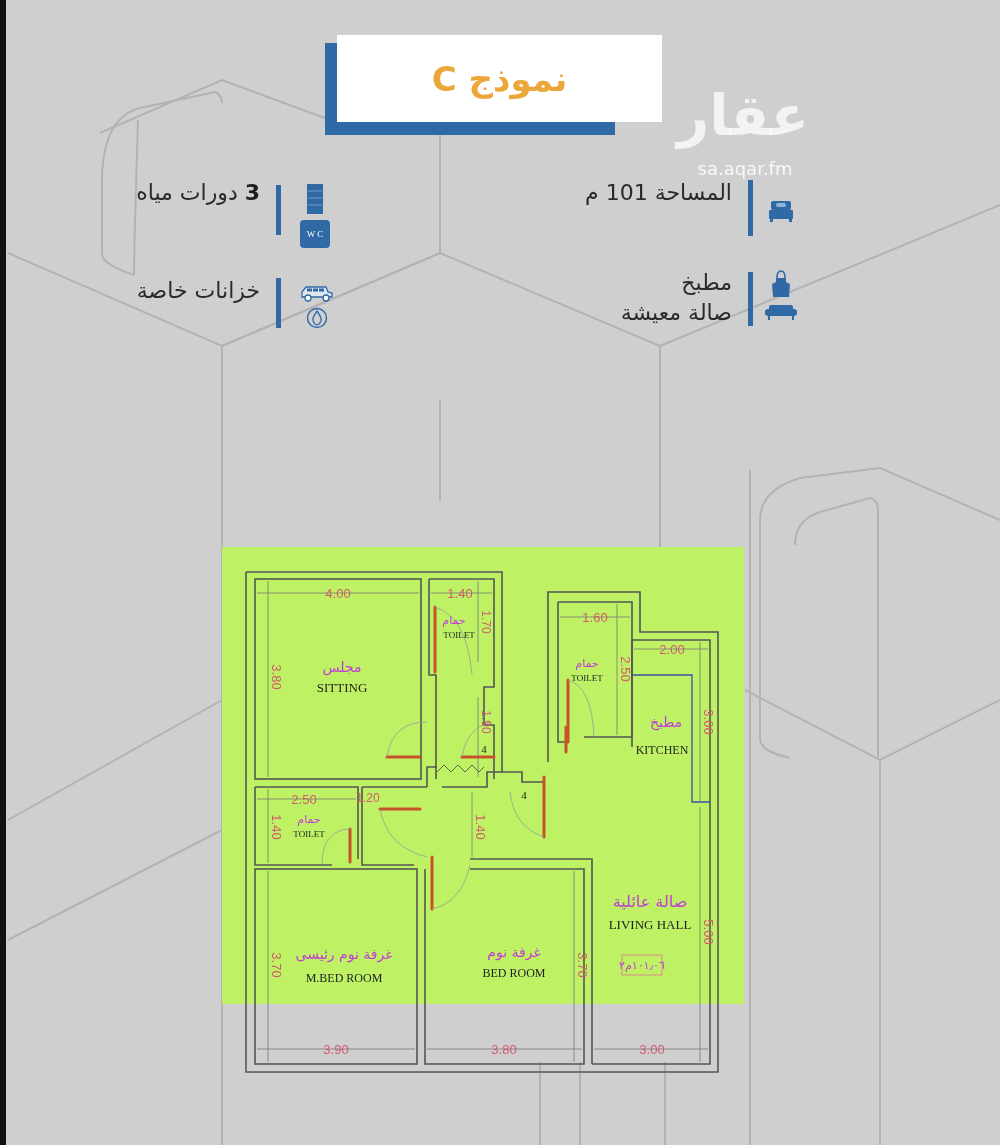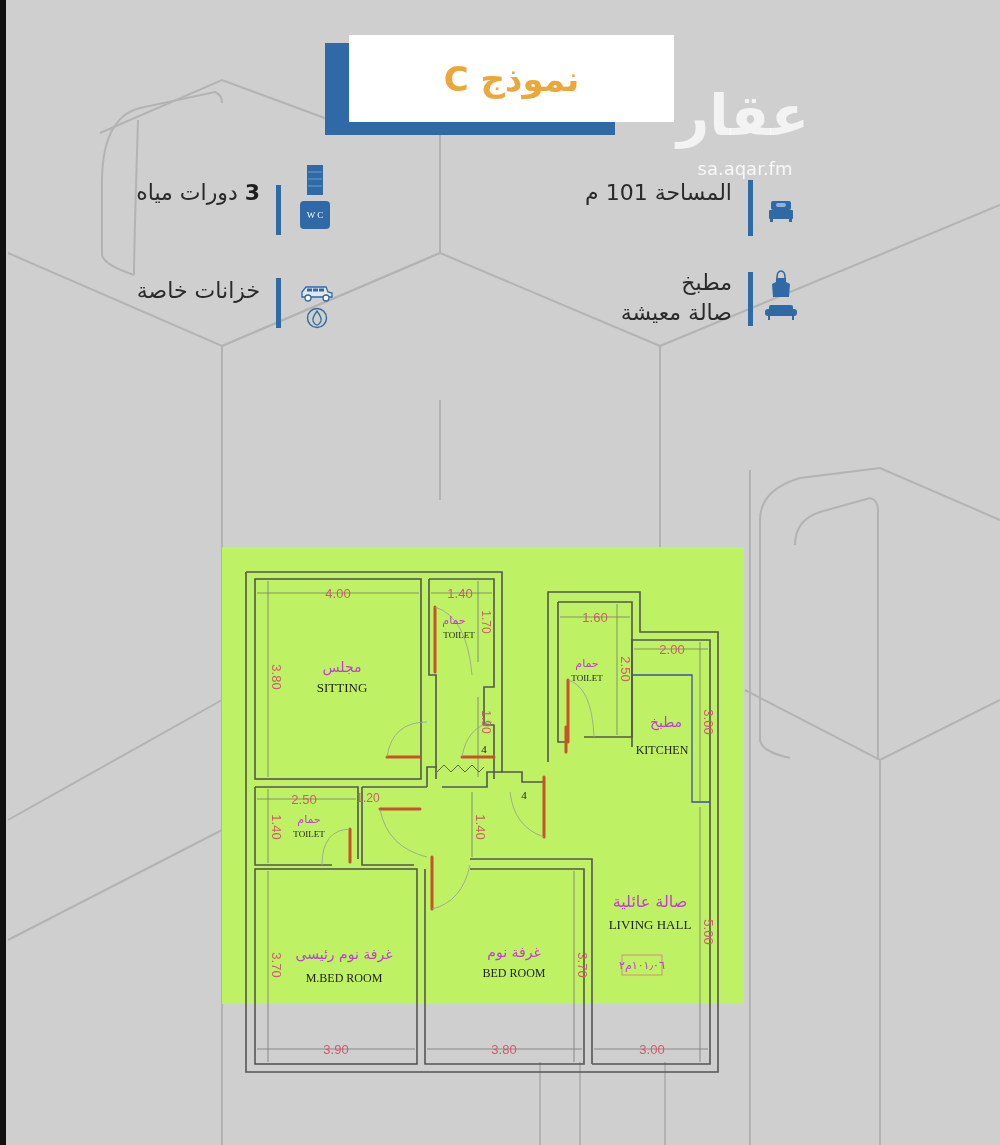--- a/index.html
+++ b/index.html
@@ -9,21 +9,21 @@
     font-family: "DejaVu Sans", sans-serif;
     position: relative;
   }
   .bg-lines { position: absolute; left: 0; top: 0; width: 1000px; height: 1145px; }
   .left-edge { position: absolute; left: 0; top: 0; width: 6px; height: 1145px; background: #111; }
 
   
   .title-shadow { position: absolute; left: 325px; top: 43px; width: 290px; height: 92px; background: #2f6aa6; }
   .title-box {
     position: absolute; left: 337px; top: 35px; width: 325px; height: 87px;
-    background: #ffffff; display: flex; align-items: center; justify-content: center; margin-left: 12px;
+    background: #ffffff; display: flex; align-items: center; justify-content: center;
   }
   .title-text {
     font-family: "DejaVu Sans", sans-serif; font-weight: bold;
     font-size: 34px; color: #eba73a; direction: rtl;
   }
 
   
   .wm-ar { position: absolute; left: 668px; top: 88px; width: 150px; text-align: center;
     font-size: 56px; color: rgba(255,255,255,0.75); font-weight: bold; line-height: 1; direction: rtl; }
   .wm-url { position: absolute; left: 670px; top: 158px; width: 150px; text-align: center;
@@ -116,21 +116,21 @@
       <rect x="28" y="12" width="2" height="4" fill="#2f6aa6"></rect>
   </svg>
 </div>
 
 <div class="feat" style="left:60px; top:178px; width:200px;">
   <div class="feat-line"><b>3</b><span> دورات مياه</span></div>
 </div>
 <div class="feat" style="left:276px; top:185px;">
     <div class="bar" style="left:0; top:0; height:50px;"></div>
   </div>
-<div class="icon-col" style="left:300px; top:165px; gap:6px;">
+<div class="icon-col" style="left:300px; top:184px; gap:6px;">
   <svg width="18" height="30" viewBox="0 0 18 30">
     <rect x="1" y="0" width="16" height="30" fill="#2f6aa6"></rect>
     <line x1="2" y1="7" x2="16" y2="7" stroke="#6f9ccb"></line>
       <line x1="2" y1="14" x2="16" y2="14" stroke="#6f9ccb"></line>
       <line x1="2" y1="21" x2="16" y2="21" stroke="#6f9ccb"></line>
   </svg>
   <div style="width:30px;height:28px;background:#2f6aa6;border-radius:4px;display:flex;align-items:center;justify-content:center;">
     <span style="color:#fff;font-family:'Liberation Serif',serif;font-size:9px;">W C</span>
   </div>
 </div>

